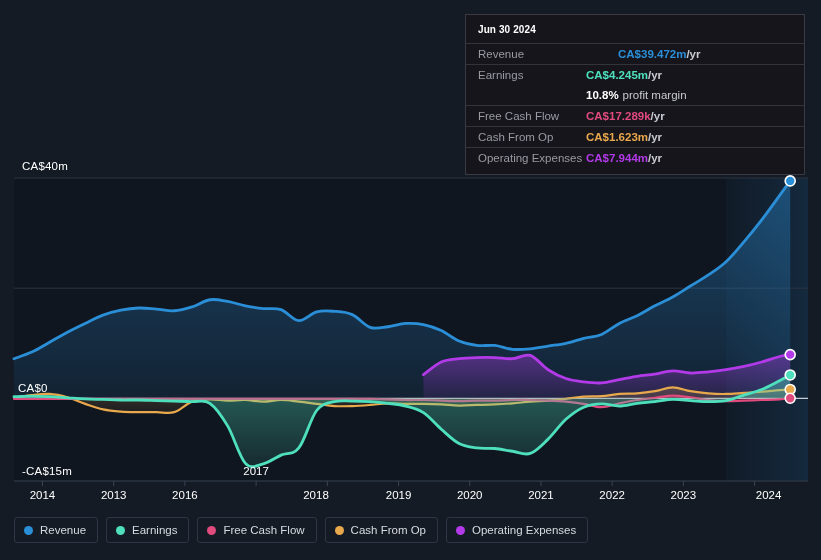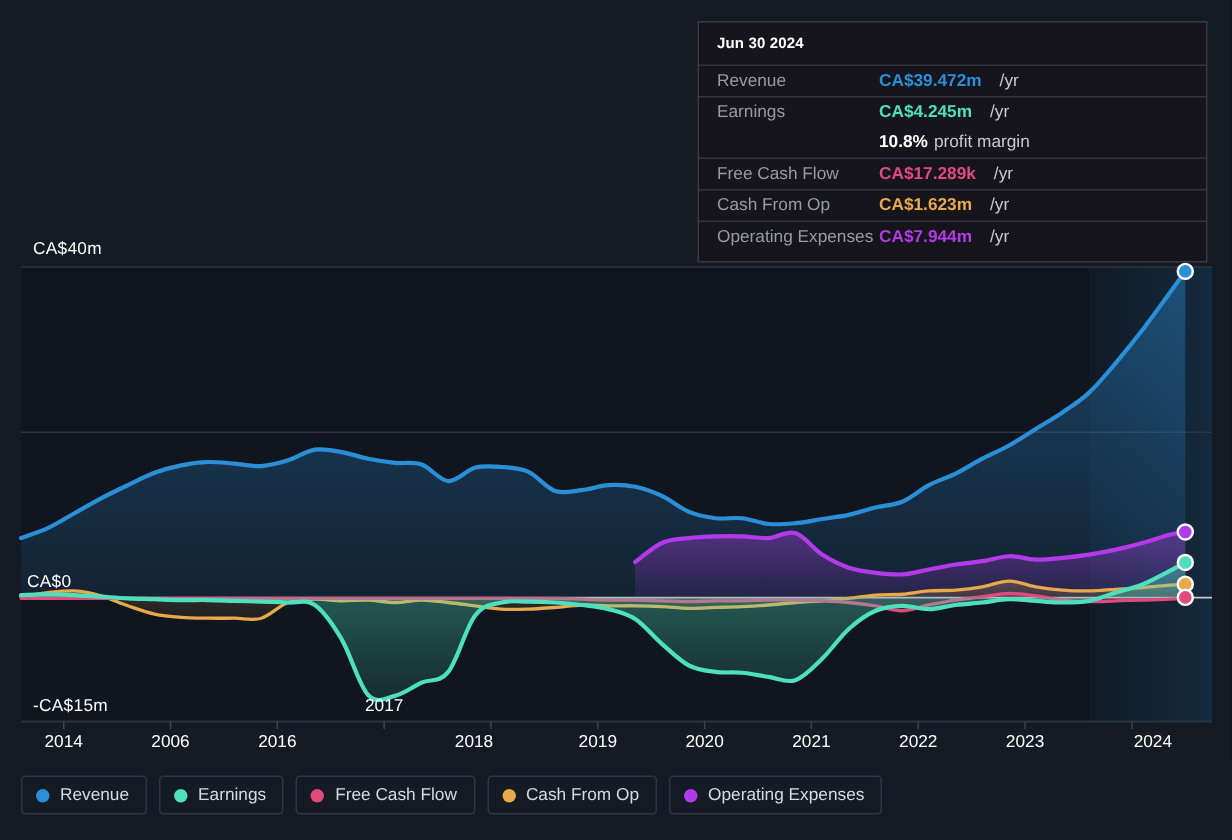--- a/index.html
+++ b/index.html
@@ -36,21 +36,21 @@
   }
   .tt-row{
     display:flex;align-items:center;
     padding:4px 12px 4px 12px;
     border-top:1px solid #33333c;
     font-size:11.5px;white-space:nowrap;
   }
   .tt-row.noborder{border-top:none;}
   .tt-key{color:#9a9aa4;width:108px;flex:none;}
   .tt-val{font-weight:bold;}
-  .tt-unit{color:#c9c9d2;font-weight:normal;margin-left:12px;}
+  .tt-unit{color:#c9c9d2;font-weight:bold;margin-left:0;}
   .tt-margin-val{color:#ffffff;font-weight:bold;}
   .tt-margin-txt{color:#c9c9d2;margin-left:4px;}
 
   
   .legend{
     position:absolute;left:14px;top:517px;
     display:flex;gap:8px;align-items:center;
   }
   .legend-item{
     display:flex;align-items:center;gap:7px;
@@ -127,39 +127,39 @@
         <circle cx="790.1973094170405" cy="398.2699818181818" r="5" fill="#e04a7d" stroke="#ffffff" stroke-width="1.6"></circle>
         <circle cx="790.1973094170405" cy="374.95000000000005" r="5" fill="#4ee0bd" stroke="#ffffff" stroke-width="1.6"></circle>
       </svg>
 
     <div class="y-label" id="ylab-top" style="left: 22px; top: 160px;">CA$40m</div>
     <div class="y-label" id="ylab-zero" style="left: 18px; top: 382.364px;">CA$0</div>
     <div class="y-label" id="ylab-bot" style="left: 22px; top: 465px; text-align: center;">-CA$15m</div>
 
     <div id="x-labels">
         <div class="x-label" style="left: 42.4843px; top: 489px;">2014</div>
-        <div class="x-label" style="left: 113.695px; top: 489px;">2006</div>
+        <div class="x-label" style="left: 113.695px; top: 489px;">2013</div>
         <div class="x-label" style="left: 184.906px; top: 489px;">2016</div>
         <div class="x-label" style="left: 256.117px; top: 465px;">2017</div>
         <div class="x-label" style="left: 316px; top: 489px;">2018</div>
         <div class="x-label" style="left: 398.538px; top: 489px;">2019</div>
         <div class="x-label" style="left: 469.749px; top: 489px;">2020</div>
         <div class="x-label" style="left: 540.96px; top: 489px;">2021</div>
         <div class="x-label" style="left: 612.17px; top: 489px;">2022</div>
         <div class="x-label" style="left: 683.381px; top: 489px;">2023</div>
         <div class="x-label" style="left: 754.592px; top: 489px; margin-left: 14px;">2024</div>
       </div>
   </div>
 
   <div class="tooltip">
     <div class="tt-date">Jun 30 2024</div>
     <div id="tt-rows">
         <div class="tt-row">
           <span class="tt-key">Revenue</span>
-          <span class="tt-val" style="color: rgb(43, 143, 216);">CA$39.472m</span>
+          <span class="tt-val" style="color: rgb(43, 143, 216); margin-left: 32px;">CA$39.472m</span>
           <span class="tt-unit">/yr</span>
         </div>
         <div class="tt-row">
           <span class="tt-key">Earnings</span>
           <span class="tt-val" style="color: rgb(78, 224, 189);">CA$4.245m</span>
           <span class="tt-unit">/yr</span>
         </div>
         <div class="tt-row noborder">
           <span class="tt-key"></span>
           <span class="tt-margin-val" style="color: rgb(255, 255, 255);">10.8%</span>

